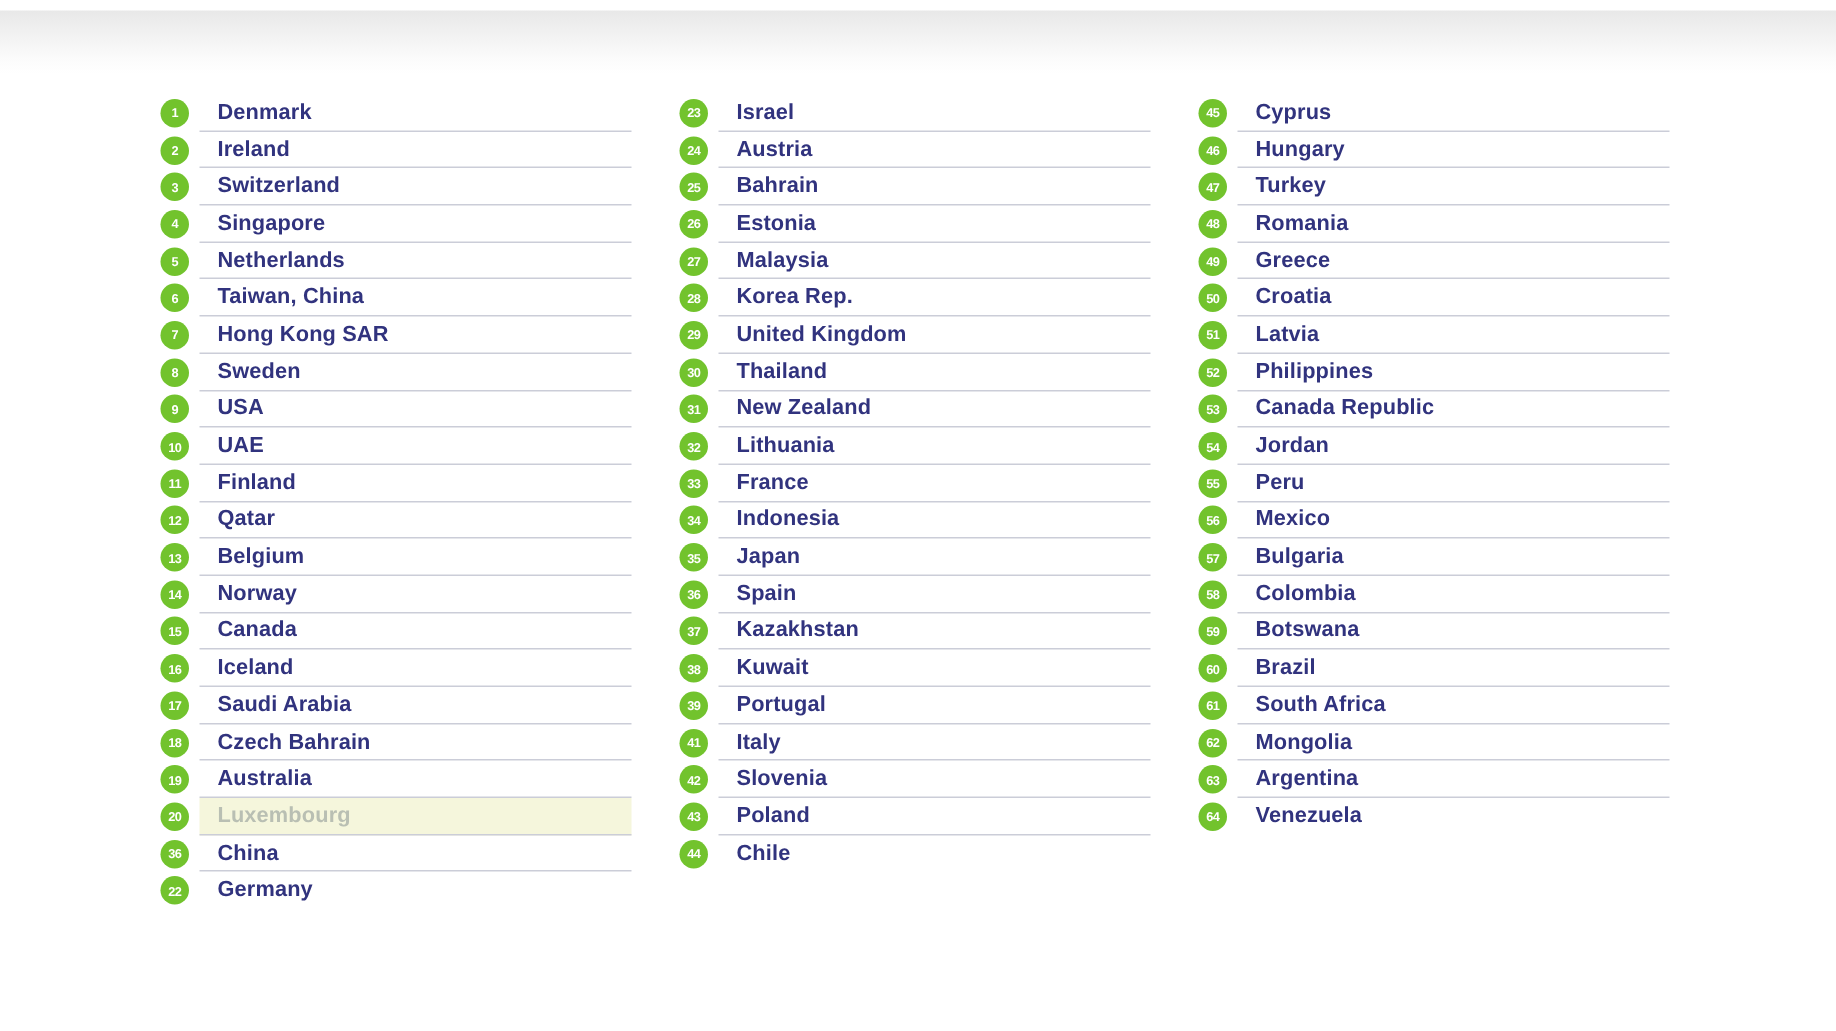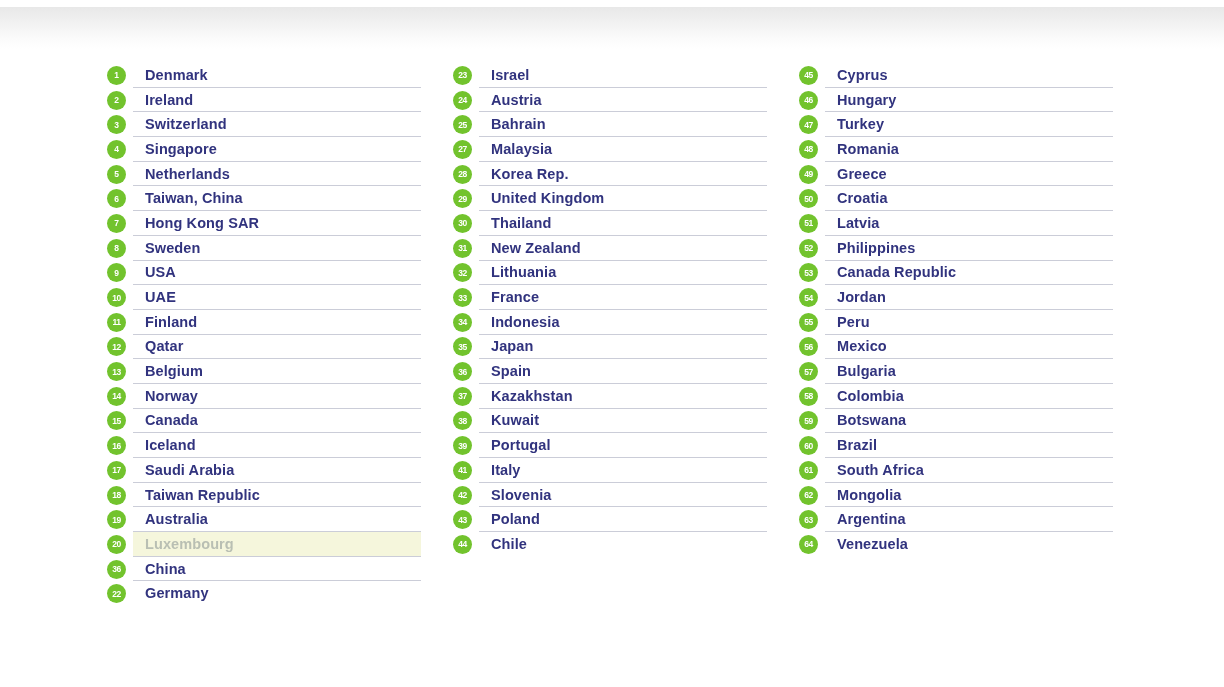--- a/index.html
+++ b/index.html
@@ -153,21 +153,21 @@
         <div class="row">
           <span class="badge">16</span>
           <span class="cell">Iceland</span>
         </div>
         <div class="row">
           <span class="badge">17</span>
           <span class="cell">Saudi Arabia</span>
         </div>
         <div class="row">
           <span class="badge">18</span>
-          <span class="cell">Taiwan Republic</span>
+          <span class="cell">Czech Bahrain</span>
         </div>
         <div class="row">
           <span class="badge">19</span>
           <span class="cell">Australia</span>
         </div>
         <div class="row hl">
           <span class="badge">20</span>
           <span class="cell">Luxembourg</span>
         </div>
         <div class="row">
@@ -184,20 +184,24 @@
           <span class="badge">23</span>
           <span class="cell">Israel</span>
         </div>
         <div class="row">
           <span class="badge">24</span>
           <span class="cell">Austria</span>
         </div>
         <div class="row">
           <span class="badge">25</span>
           <span class="cell">Bahrain</span>
+        </div>
+        <div class="row">
+          <span class="badge">26</span>
+          <span class="cell">Estonia</span>
         </div>
         <div class="row">
           <span class="badge">27</span>
           <span class="cell">Malaysia</span>
         </div>
         <div class="row">
           <span class="badge">28</span>
           <span class="cell">Korea Rep.</span>
         </div>
         <div class="row">

